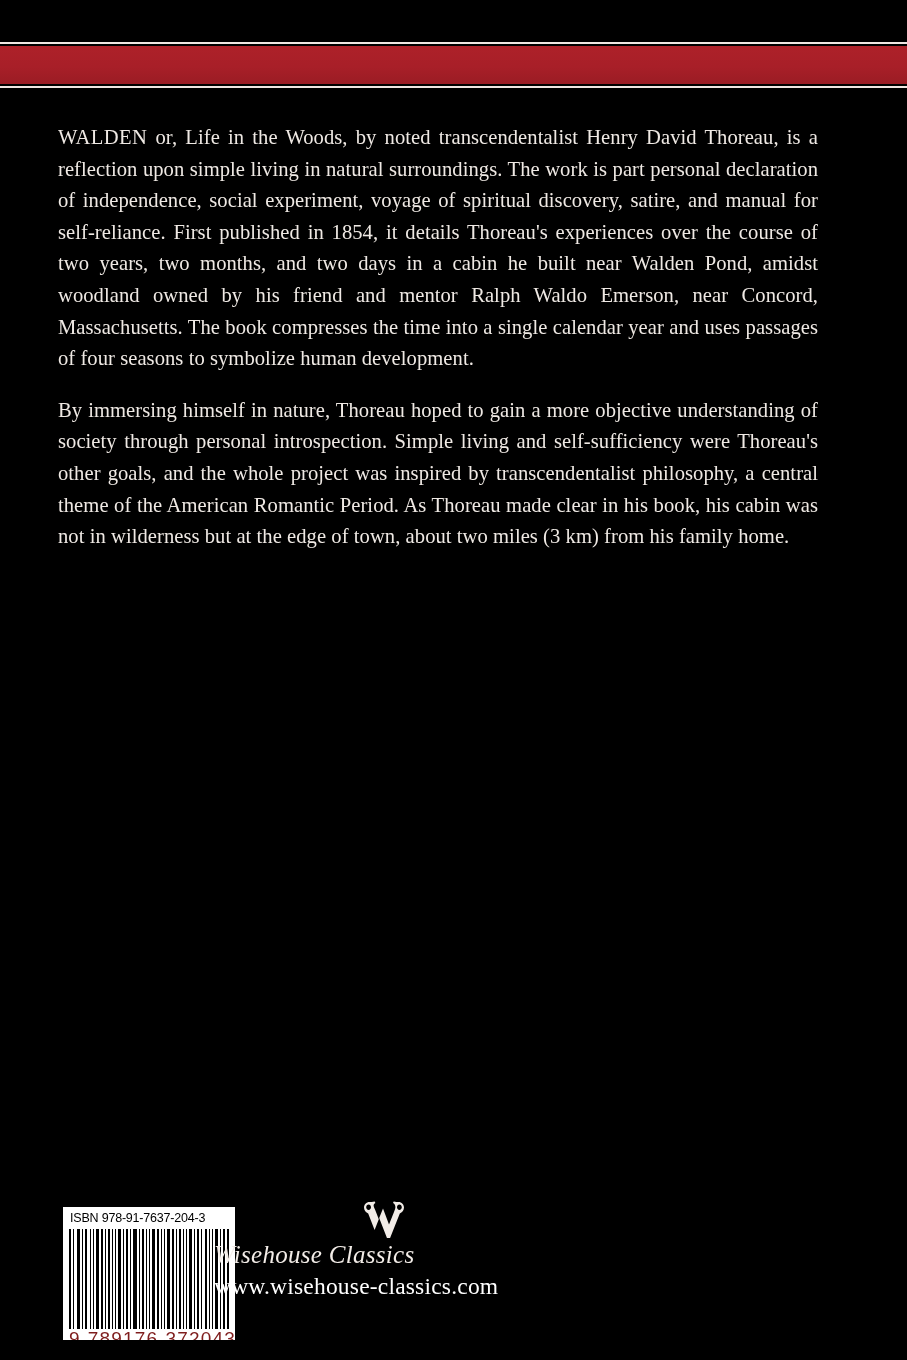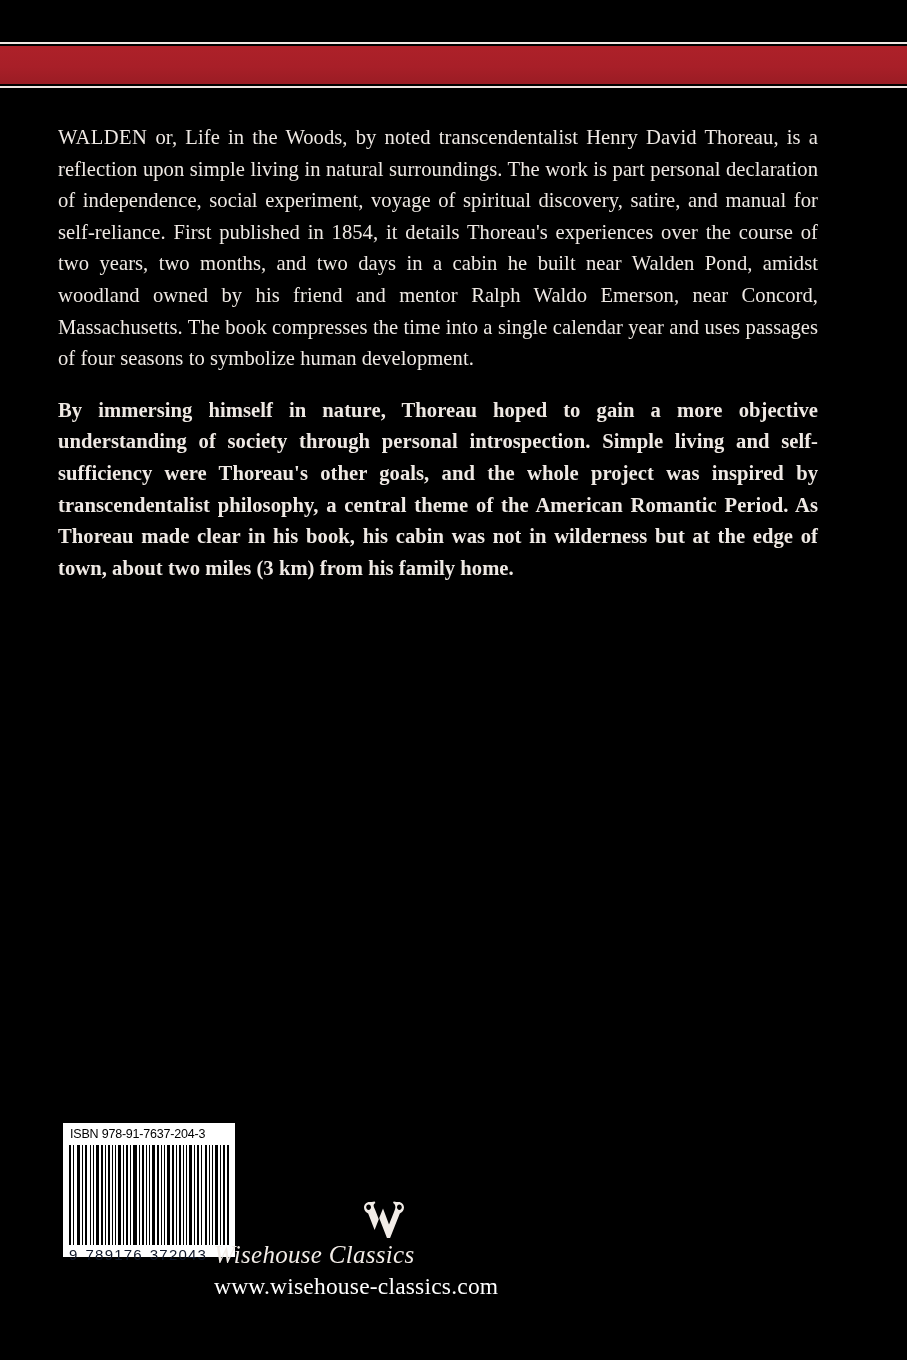--- a/index.html
+++ b/index.html
@@ -55,32 +55,31 @@
     margin: 0 0 20px 0;
     color: #efe9e4;
     font-size: 20.6px;
     line-height: 31.6px;
     text-align: justify;
     text-justify: inter-word;
     letter-spacing: 0.05px;
   }
   .blurb p:last-child {
     margin-bottom: 0;
-    font-weight: bold;
   }
   .smallcaps {
     font-variant: small-caps;
     letter-spacing: 0.4px;
   }
 
   
   .barcode-box {
     position: absolute;
     left: 63px;
-    top: 1123px;
+    top: 1207px;
     width: 172px;
     height: 134px;
     background: #ffffff;
     padding: 4px 6px 3px 6px;
     box-sizing: border-box;
     display: flex;
     flex-direction: column;
     align-items: stretch;
   }
   .isbn-text {
@@ -94,22 +93,22 @@
     margin-left: 1px;
   }
   .bars {
     flex: 1 1 auto;
     margin-top: 3px;
     display: block;
   }
   .bars svg { display: block; width: 100%; height: 100%; }
   .barcode-digits {
     font-family: "Liberation Sans", "DejaVu Sans", sans-serif;
-    font-size: 15px;
-    color: #0f172a;
+    font-size: 19px;
+    color: #7f1d1d;
     line-height: 17px;
     letter-spacing: 1.2px;
     margin-top: 1px;
     white-space: nowrap;
   }
   .barcode-digits .lead { margin-right: 7px; }
   .barcode-digits .grp  { margin-right: 7px; }
 
   
   .publisher {

